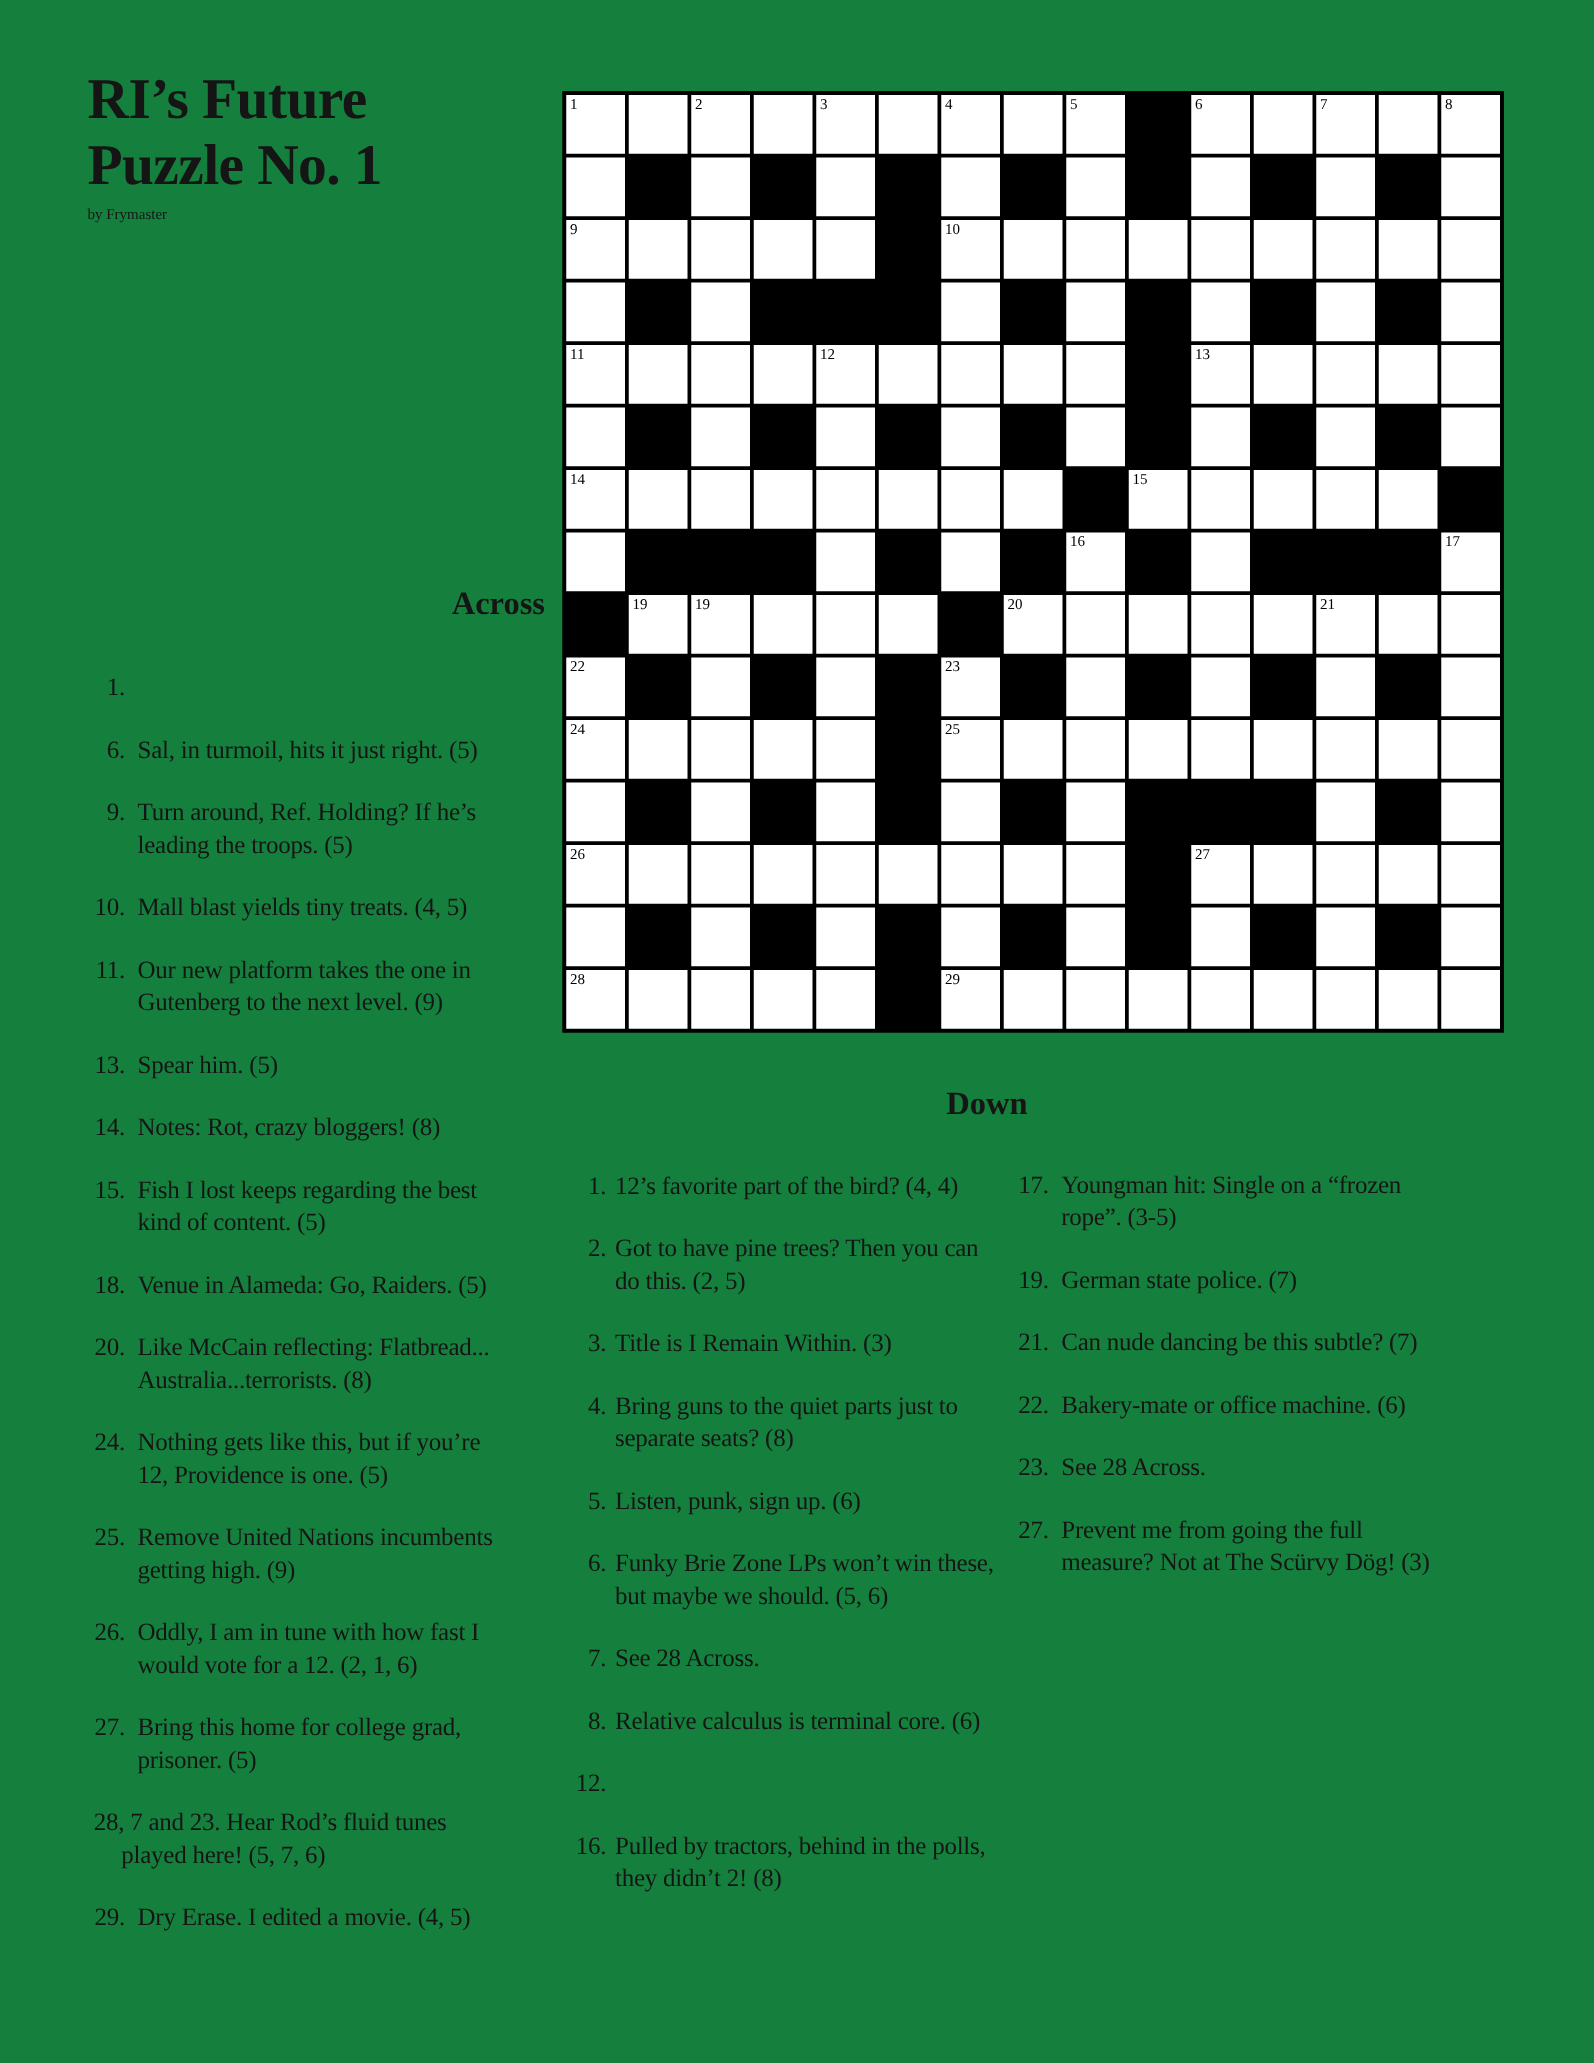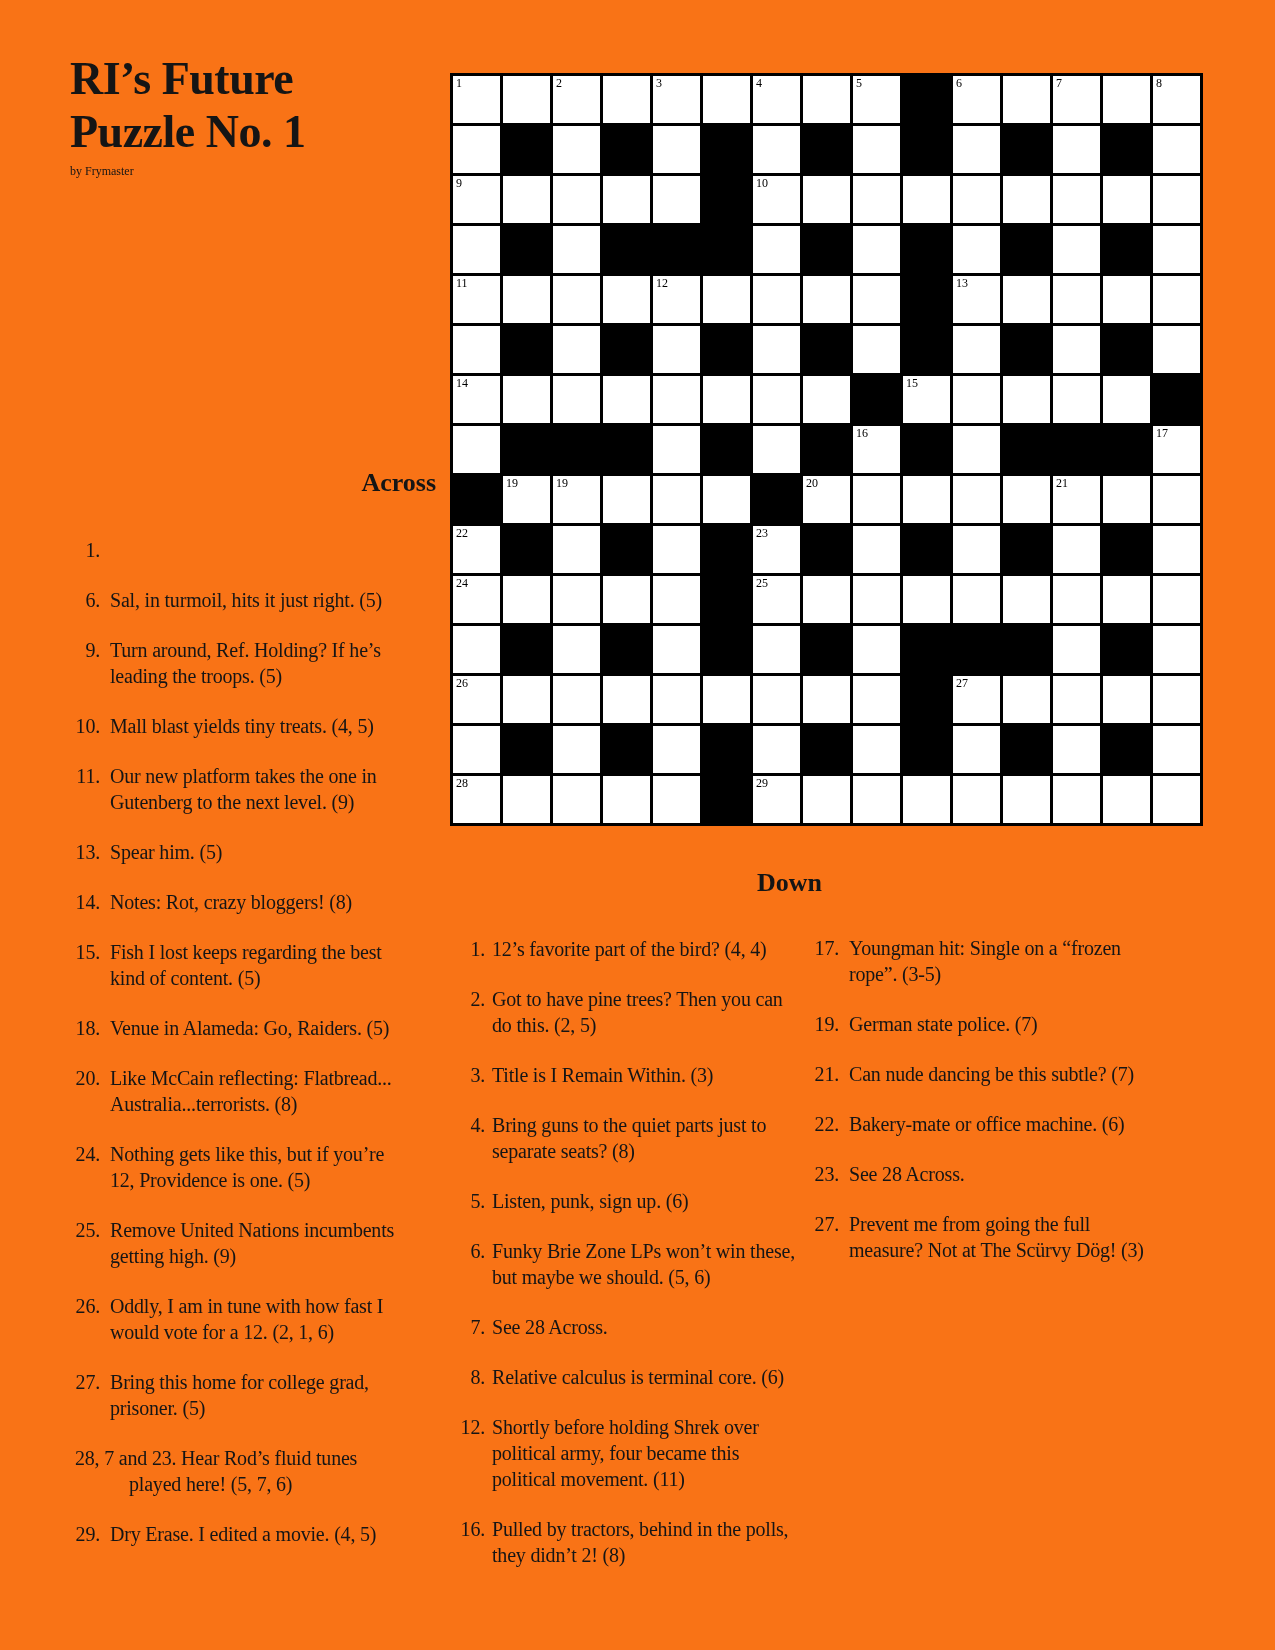--- a/index.html
+++ b/index.html
@@ -1,17 +1,17 @@
 <!DOCTYPE html>
 <html><head>
 <meta charset="utf-8">
 <style>
   * { margin:0; padding:0; box-sizing:content-box; }
   body { background:#888; font-family:"Liberation Serif","DejaVu Serif",serif; }
-  .page { position:relative; width:1275px; height:1650px; background:#f97316; margin:0 auto; overflow:hidden; color:#111; }
+  .page { position:relative; width:1275px; height:1650px; background:#15803d; margin:0 auto; overflow:hidden; color:#111; }
 
   .title-block { position:absolute; left:70px; top:52px; }
   .title-line { font-size:46px; font-weight:bold; line-height:53px; letter-spacing:-0.5px; color:#151515; }
   .byline { font-size:12px; margin-top:6px; color:#151515; }
 
   .xgrid { position:absolute; left:450px; top:73px; display:grid;
            grid-template-columns:repeat(15,47px); grid-auto-rows:47px;
            gap:3px; background:#000; border:3px solid #000; }
   .cell { background:#fff; position:relative; }
   .cell.black { background:#000; }
@@ -25,21 +25,21 @@
   .list-across { left:60px;  top:537px; width:400px; }
   .list-down1  { left:430px; top:936px; width:390px; }
   .list-down2  { left:784px; top:935px; width:390px; }
 
   .clue { display:flex; margin-bottom:24px; }
   .cnum { flex:0 0 40px; text-align:right; margin-right:10px; white-space:nowrap; }
   .list-down1 .cnum { flex:0 0 55px; margin-right:7px; }
   .list-down2 .cnum { flex:0 0 55px; margin-right:10px; }
   .cline { white-space:nowrap; }
   .clue.wide { display:block; margin-left:15px; }
-  .clue.wide .cline + .cline { margin-left:54px; }
+  .clue.wide .cline + .cline { margin-left:22px; }
   .it { }
 </style>
 </head>
 <body>
 
 <div class="page">
 
   <div class="title-block">
     <div class="title-line">RI’s Future</div>
     <div class="title-line">Puzzle No. 1</div>
@@ -483,25 +483,20 @@
         </div>
       </div>
       <div class="clue">
         <div class="cnum">8.</div>
         <div class="ctext">
           <div class="cline">Relative calculus is terminal core. (6)</div>
         </div>
       </div>
       <div class="clue">
         <div class="cnum">12.</div>
-        <div class="ctext">
-          <div class="cline"><span>Shortly before holding </span><span class="it">Shrek</span><span> over</span></div>
-          <div class="cline">political army, four became this</div>
-          <div class="cline">political movement. (11)</div>
-        </div>
       </div>
       <div class="clue">
         <div class="cnum">16.</div>
         <div class="ctext">
           <div class="cline">Pulled by tractors, behind in the polls,</div>
           <div class="cline">they didn’t 2! (8)</div>
         </div>
       </div>
     </div>
   <div class="cluelist list-down2">

